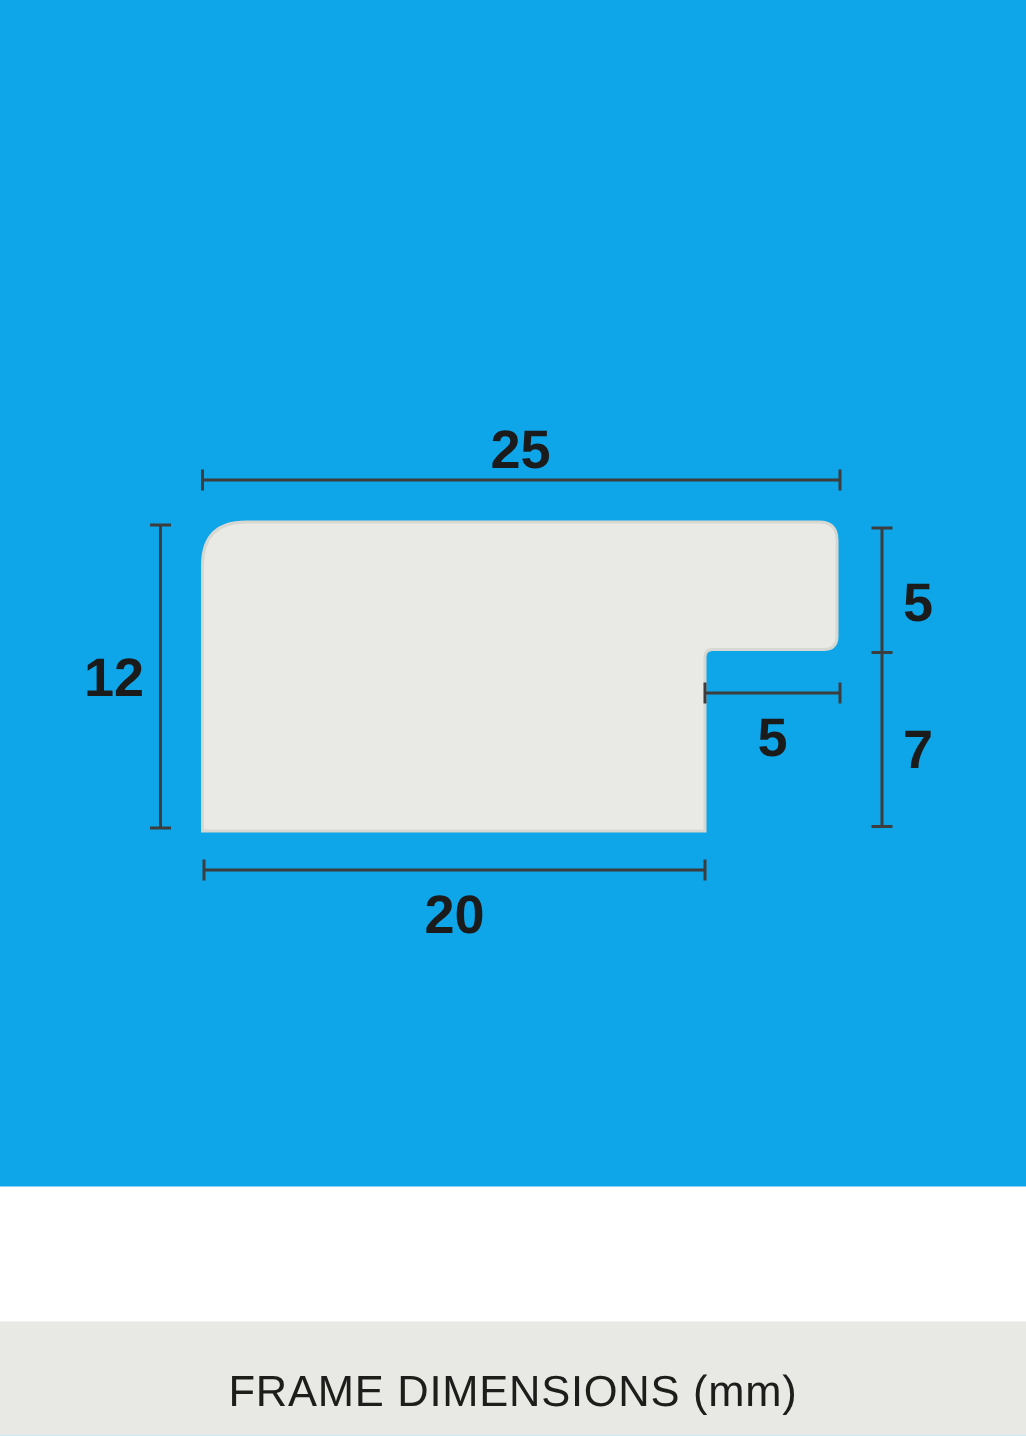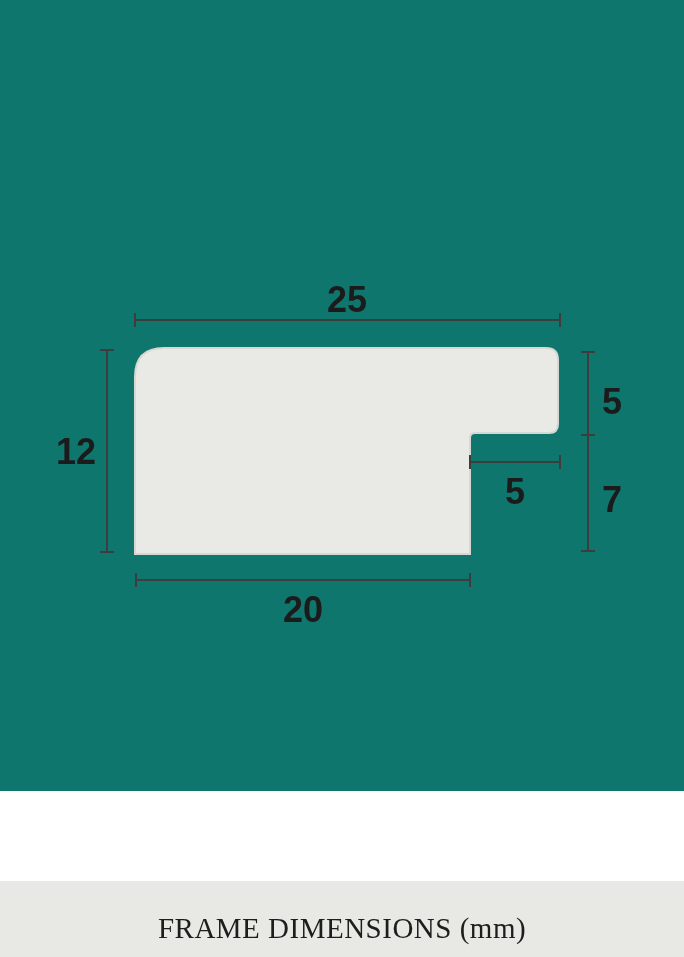--- a/index.html
+++ b/index.html
@@ -8,21 +8,21 @@
     background: #ffffff;
     width: 684px;
     height: 957px;
     overflow: hidden;
     font-family: "Liberation Sans", sans-serif;
   }
   .page {
     position: relative;
     width: 684px;
     height: 791px;
-    background: #0f766e;
+    background: #0ea5e9;
   }
   .diagram-svg {
     position: absolute;
     top: 0;
     left: 0;
     display: block;
   }
   .profile {
     fill: #e9eae5;
     stroke: #d7d8d2;
@@ -46,21 +46,21 @@
     width: 684px;
     height: 76px;
     background: #e8e9e4;
     display: flex;
     justify-content: center;
     align-items: center;
   }
   .footer-caption {
     margin-top: 18px;
     color: #1d1d1b;
-    font-family: Liberation Serif, serif;
+    font-family: Liberation Sans, sans-serif;
     font-size: 29px;
     font-weight: 500;
     letter-spacing: 0.5px;
     white-space: nowrap;
   }
 </style>
 </head>
 <body>
 
 <div class="page">

